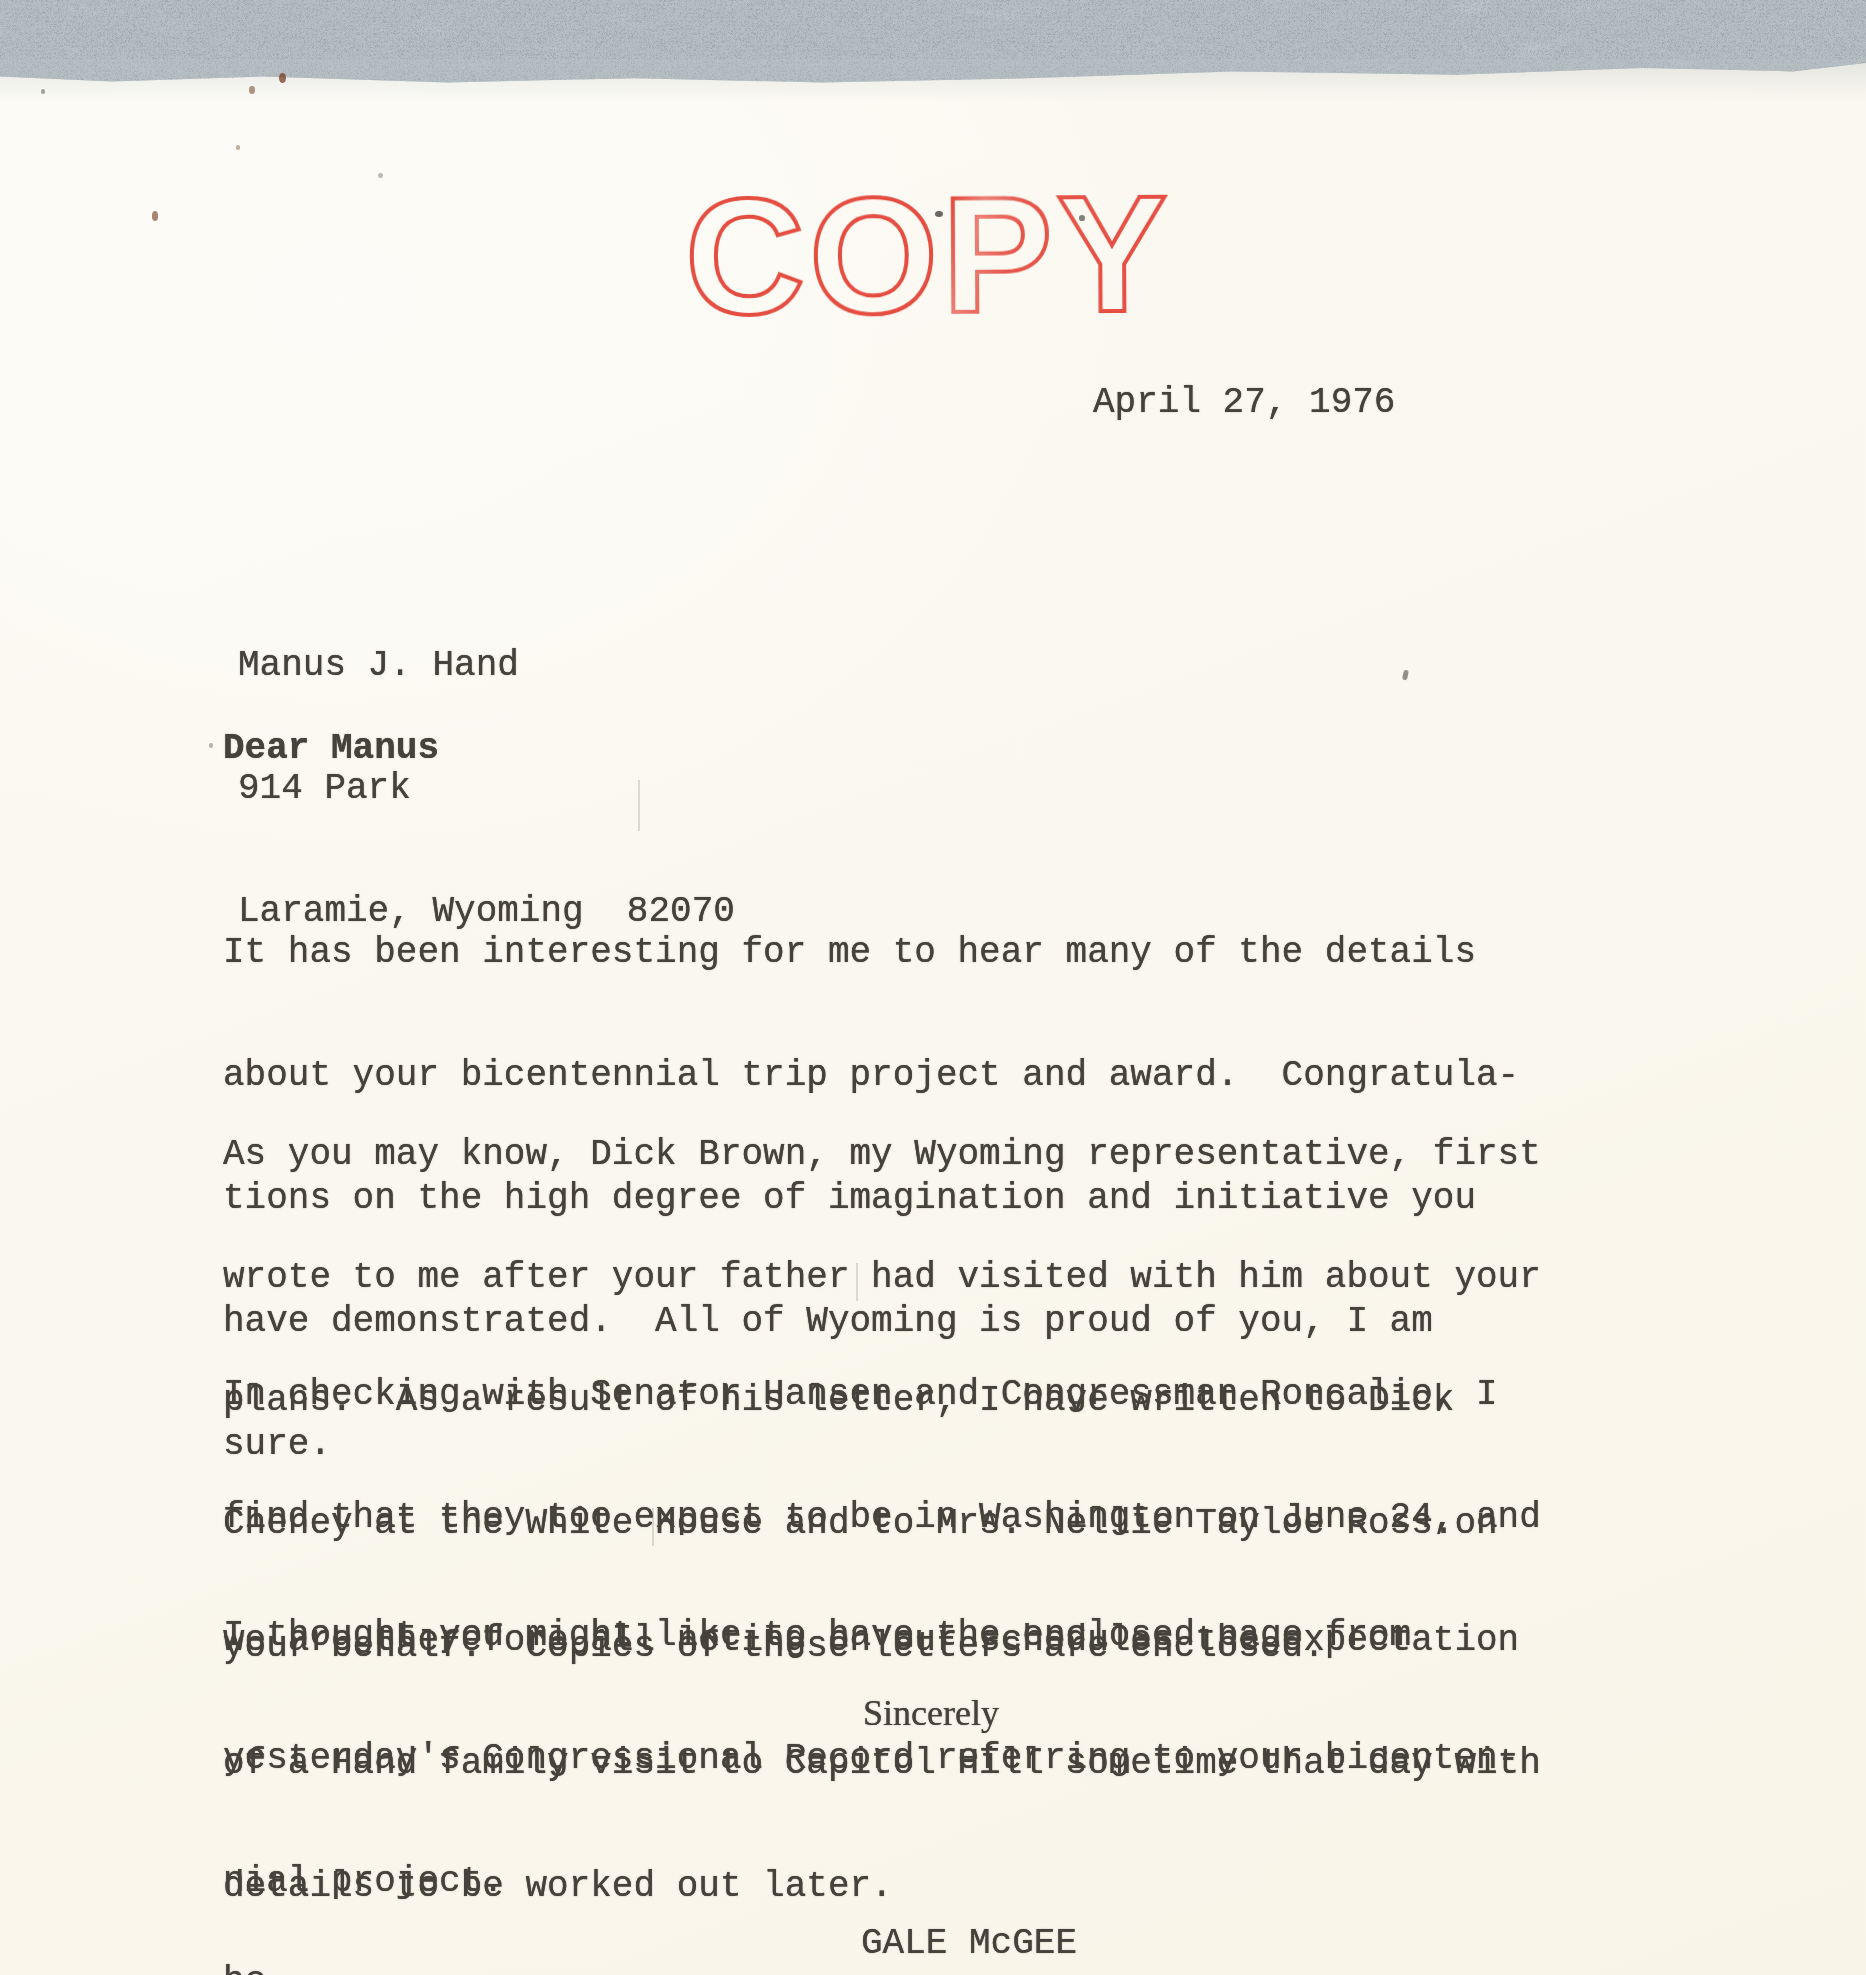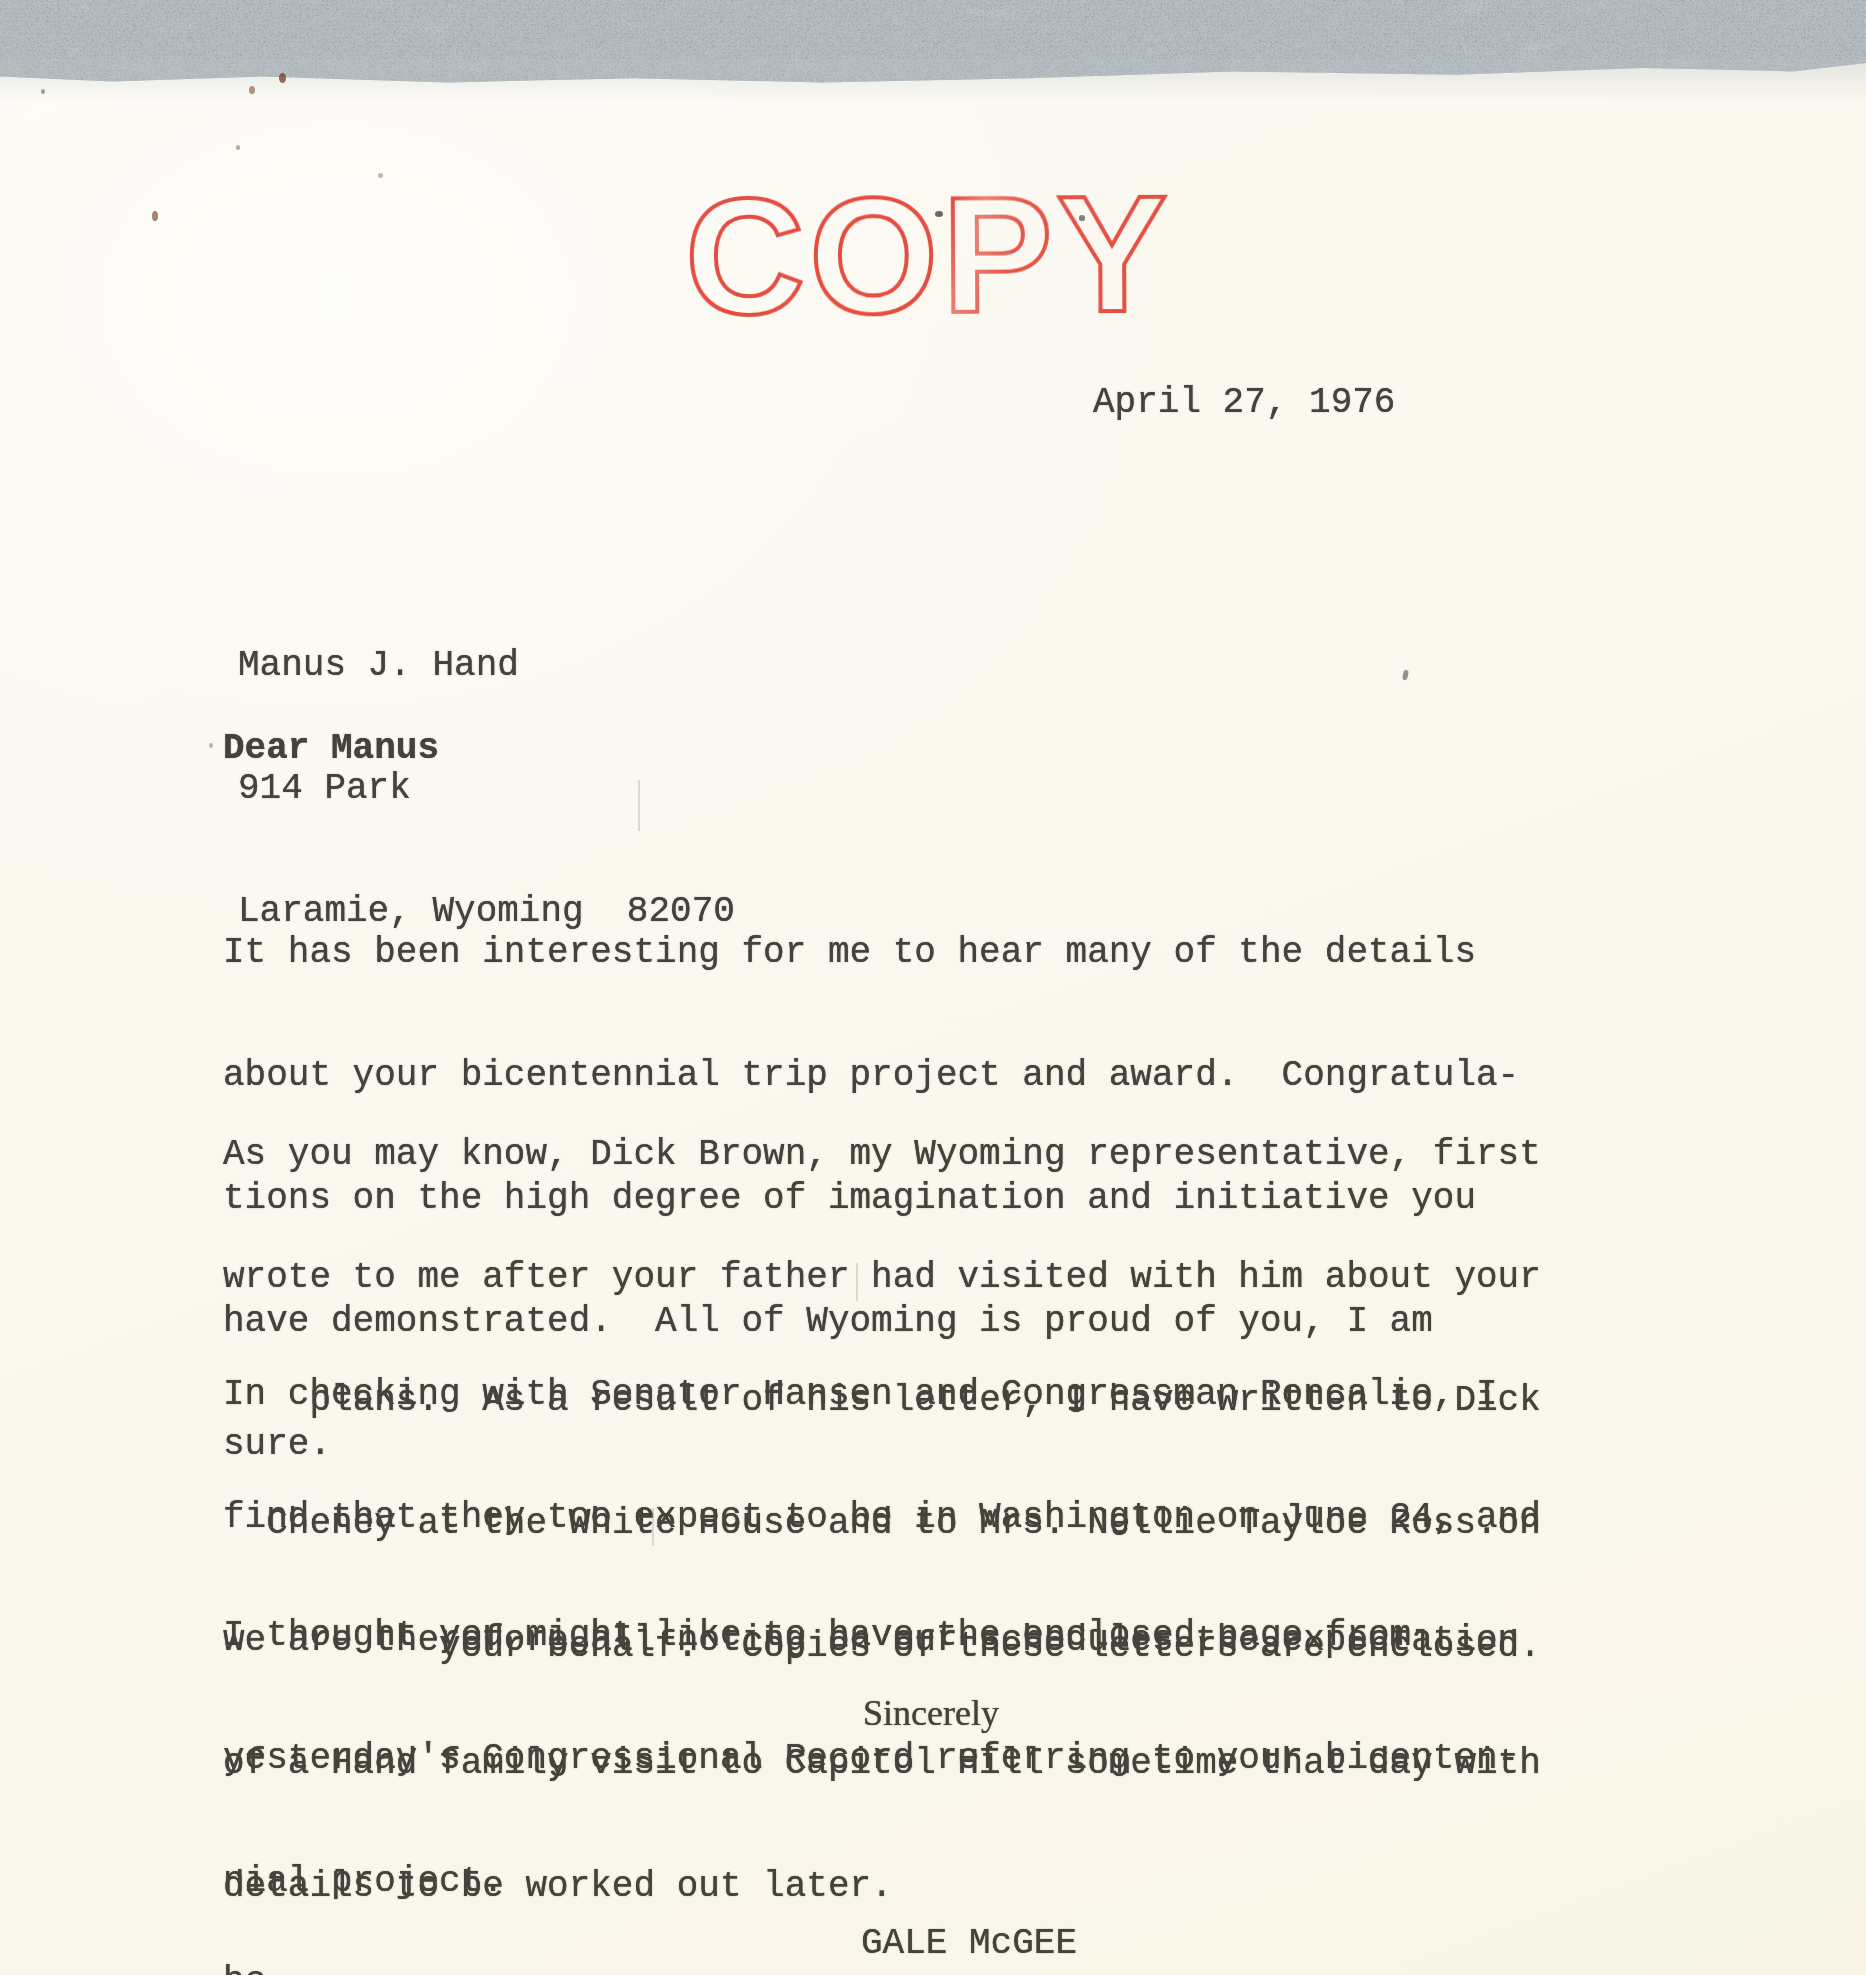--- a/index.html
+++ b/index.html
@@ -38,21 +38,21 @@
     font-family:"Liberation Mono", monospace;
     font-size:36px;line-height:41px;
     color:#45423c;white-space:pre;
     text-shadow:0 0 1.6px rgba(95,90,80,.5), 0 0 0.4px rgba(60,58,52,.8);
     filter:blur(0.5px);
   }
   .date{left:1093px;top:382px;}
   .addr{left:238px;top:563px;}
   .salut{left:223px;top:728px;font-weight:bold;}
   .p1{left:223px;top:850px;}
-  .p2{left:223px;top:1052px;text-align:right;}
+  .p2{left:223px;top:1052px;}
   .p3{left:223px;top:1292px;}
   .p4{left:223px;top:1533px;}
   .closing{left:863px;top:1693px;font-family:Liberation Serif, serif;}
   .sig{left:861px;top:1841px;}
   .notation{left:223px;top:1961px;}
   
   .speck{position:absolute;border-radius:50%;pointer-events:none;}
   .s1{left:279px;top:73px;width:7.1px;height:9.5px;background:rgba(118,62,35,.75);filter:blur(0.4px);}
   .s2{left:249px;top:86px;width:5.5px;height:8px;background:rgba(130,80,50,.6);filter:blur(0.4px);}
   .s3{left:152px;top:211px;width:6.3px;height:9.5px;background:rgba(120,70,40,.65);filter:blur(0.4px);}

